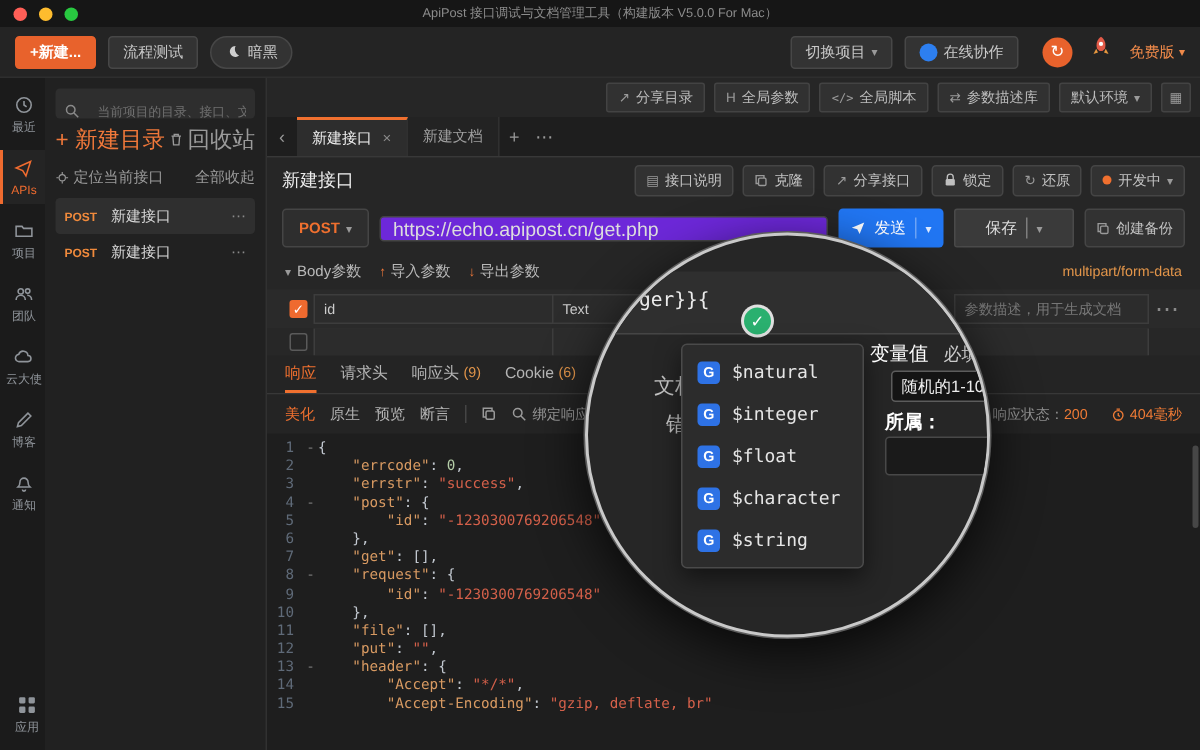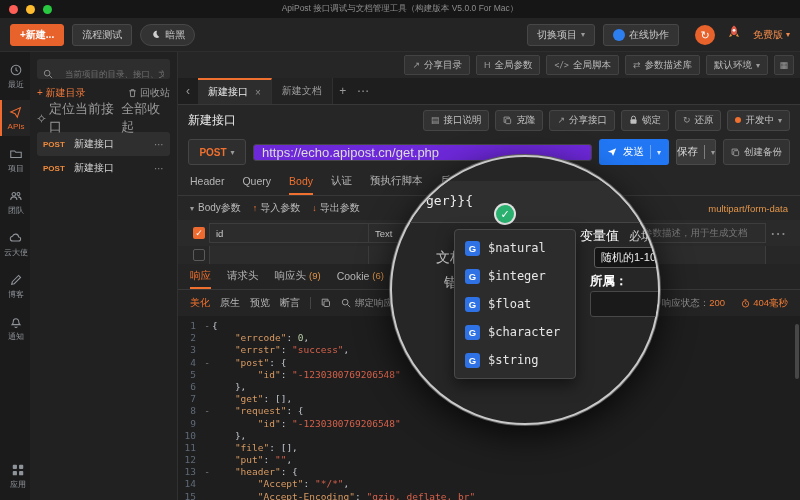--- a/index.html
+++ b/index.html
@@ -28,24 +28,24 @@
 .iconbar{position:absolute;left:0;top:52px;bottom:0;width:30px;background:#1b1b1b;display:flex;flex-direction:column;align-items:stretch;padding-top:6px;gap:6px}
 .sb-item{display:flex;flex-direction:column;align-items:center;gap:3px;padding:5px 0;color:#8f949a;border-left:2px solid transparent;cursor:pointer}
 .sb-item .sb-label{font-size:8px;line-height:9px;text-align:center}
 .sb-item.active{color:#ef6b2f;border-left-color:#ef6b2f;background:#242424}
 .sb-bottom{position:absolute;bottom:6px;left:4px;right:0}
 
 .panel{position:absolute;left:30px;top:52px;bottom:0;width:148px;background:#212121;border-right:1px solid #313131;padding:7px 7px 0 7px}
 .search{height:20px;background:#2e2e2e;border-radius:3px;display:flex;align-items:flex-end;gap:12px;padding:0 6px}
 .search input{flex:1;background:transparent;border:none;outline:none;font-size:8.5px;color:#bbb;width:100%}
 .search input::placeholder{color:#6f6f6f}
-.prow{height:22px;display:flex;align-items:center;justify-content:space-between;font-size:10px;margin-top:3px}
+.prow{height:22px;display:flex;align-items:center;justify-content:space-between;font-size:15px;margin-top:3px}
 .orange-link{color:#f0783a;cursor:pointer}
 .gray-link{color:#9a9a9a;display:inline-flex;align-items:center;gap:3px;cursor:pointer}
-.prow2{font-size:13px}
+.prow2{font-size:10px}
 .tree{margin-top:3px}
 .tree-row{height:24px;display:flex;align-items:center;gap:5px;padding:0 6px;border-radius:3px;font-size:10px;cursor:pointer}
 .tree-row.selected{background:#2f2f2f}
 .method{font-size:8px;font-weight:bold;color:#f08a3c;width:26px}
 .tname{flex:1;color:#d6d6d6}
 .dots{color:#8a8a8a;font-size:10px}
 
 .main{position:absolute;left:178px;top:52px;right:0;bottom:0;background:#262626;display:flex;flex-direction:column}
 .quickbar{height:26px;display:flex;justify-content:flex-end;align-items:center;gap:6px;padding:0 6px}
 .btn-q{height:20px;padding:0 7px;font-size:9.5px;border-radius:2px;background:#313131;border:1px solid #434343;color:#bdbdbd;display:inline-flex;align-items:center;gap:4px;cursor:pointer}
@@ -64,21 +64,21 @@
 .btn-xs{height:21px;padding:0 7px;font-size:9.5px;background:#323232;border:1px solid #454545;border-radius:3px;color:#c3c3c3;display:inline-flex;align-items:center;gap:4px;cursor:pointer}
 .xicon{font-size:9px;color:#9a9a9a}
 .dot{width:6px;height:6px;border-radius:50%;background:#f0702f;display:inline-block}
 
 .reqbar{height:34px;display:flex;align-items:center;gap:7px;padding:0 10px}
 .method-box{height:26px;width:58px;background:#2e2e2e;border:1px solid #454545;border-radius:3px;display:inline-flex;align-items:center;justify-content:center;gap:4px;cursor:pointer}
 .method-box .m{font-size:10px;font-weight:bold;color:#f0702f}
 .url-input{flex:1;height:17px;background:#6d28d9;border:1px solid #454545;border-radius:3px;color:#ddd;font-size:13px;padding:0 8px;outline:none}
 .send-btn{height:26px;background:#2176f3;border:none;border-radius:3px;color:#fff;font-size:10.5px;display:inline-flex;align-items:center;gap:6px;padding:0 8px;cursor:pointer}
 .send-btn .sep,.save-btn .sep{width:1px;height:14px;background:rgba(255,255,255,.35)}
-.save-btn{height:26px;background:#3a3a3a;border:1px solid #4a4a4a;border-radius:2px;color:#ddd;font-size:10.5px;display:inline-flex;align-items:center;gap:6px;padding:0 0;cursor:pointer}
+.save-btn{height:26px;background:#3a3a3a;border:1px solid #4a4a4a;border-radius:2px;color:#ddd;font-size:10.5px;display:inline-flex;align-items:center;gap:6px;padding:0 20px;cursor:pointer}
 
 .reqtabs{height:27px;border-bottom:1px solid #383838;display:flex;gap:18px;padding:0 12px;align-items:stretch}
 .rtab{display:inline-flex;align-items:center;font-size:10.5px;color:#b5b5b5;border-bottom:2px solid transparent;cursor:pointer}
 .rtab.active{color:#f0702f;border-bottom-color:#f0702f}
 
 .bodybar{height:24px;display:flex;align-items:center;gap:12px;padding:0 12px;font-size:10px;color:#b9b9b9}
 .oic{color:#f0783a;font-size:9px}
 .ctype{margin-left:auto;color:#e2954a;font-size:9.5px}
 .paramrow{height:26px;display:flex;align-items:center;padding:0 10px;background:#2a2a2a}
 .paramrow2{height:18px;display:flex;align-items:center;padding:0 10px;background:#272727;overflow:hidden}
@@ -379,28 +379,20 @@
       </button>
       <button class="btn-xs" style="height:26px">
         <svg class="ic" width="9" height="9" viewBox="0 0 10 10" fill="none" stroke="#9a9a9a" stroke-width="1">
             <rect x="3" y="3" width="5.5" height="5.5" rx="1"></rect>
             <path d="M7 3V1.2H1.2V7H3"></path>
           </svg>
         <span>创建备份</span>
       </button>
     </div>
 
-    <div class="reqtabs">
-      <span class="rtab">Header</span>
-      <span class="rtab">Query</span>
-      <span class="rtab active">Body</span>
-      <span class="rtab">认证</span>
-      <span class="rtab">预执行脚本</span>
-      <span class="rtab">后执行脚本</span>
-    </div>
 
     <div class="bodybar">
       <span style="display:inline-flex;align-items:center;gap:4px">
         <span class="caret">▾</span>
         <span>Body参数</span>
       </span>
       <span style="display:inline-flex;align-items:center;gap:3px">
         <span class="oic">↑</span>
         <span>导入参数</span>
       </span>

